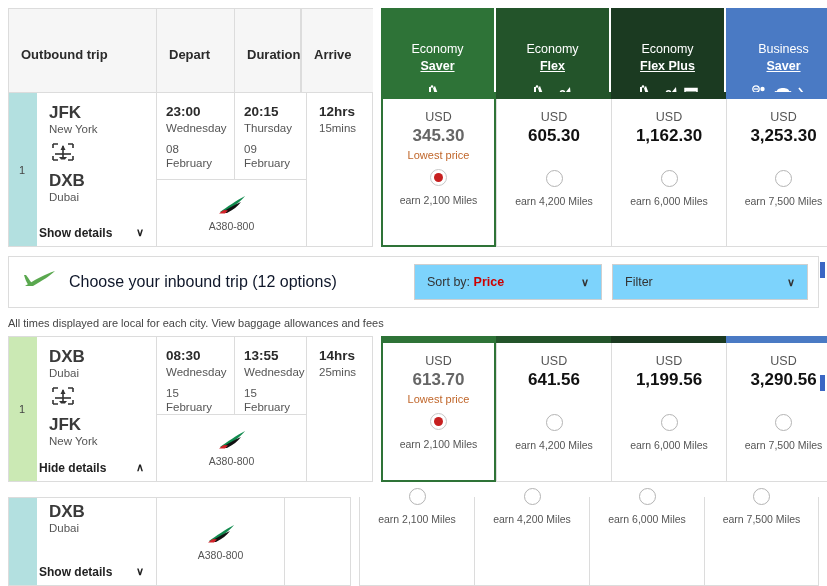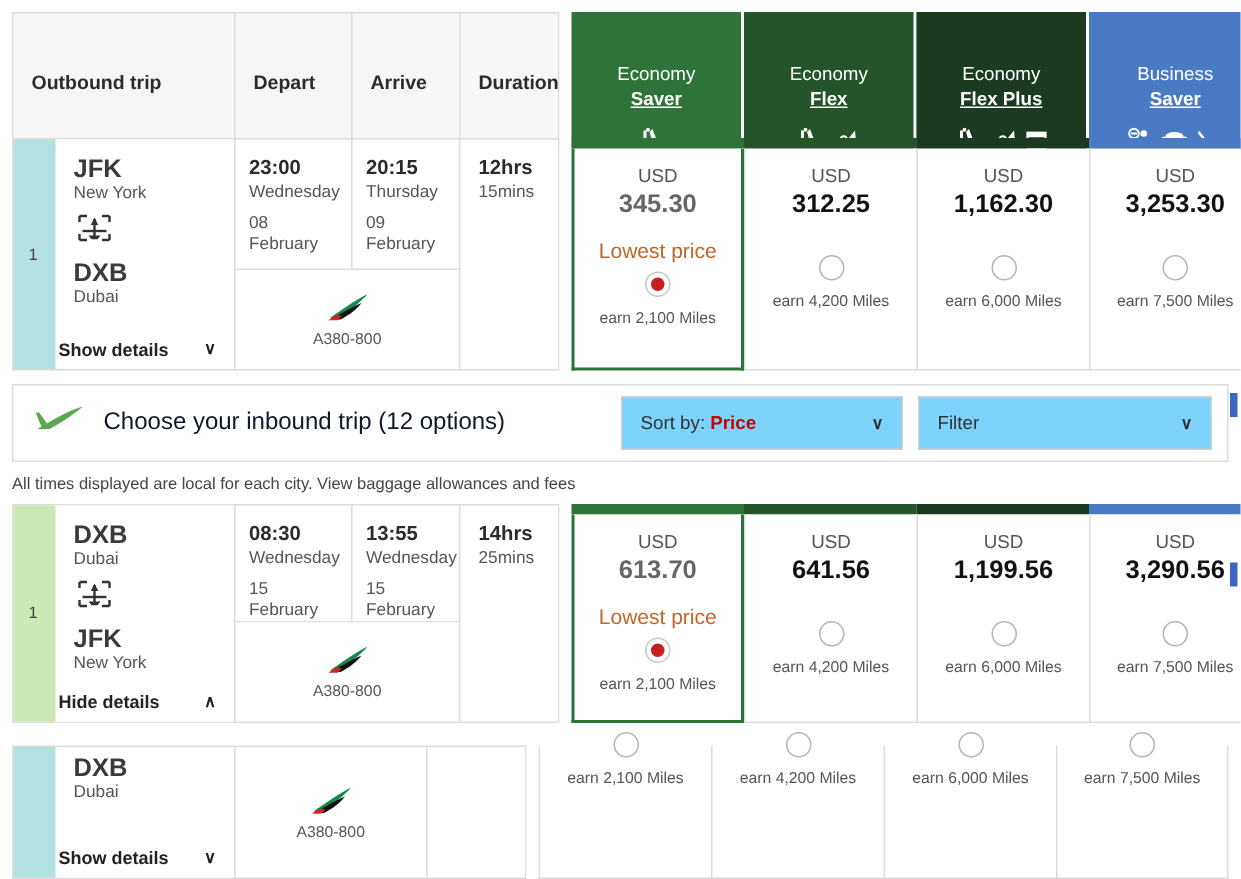--- a/index.html
+++ b/index.html
@@ -99,21 +99,21 @@
     display: flex; flex-direction: column; align-items: center;
     padding-top: 11px;
   }
   .fare-cell.edge-right { border-right: 1px solid #dcdcdc; }
   .fare-cell.selected {
     border: 2px solid #2e7337; border-top: none;
   }
   .cur { font-size: 12.5px; color: #555; line-height: 15px; }
   .amt { font-size: 17px; font-weight: bold; color: #111; line-height: 22px; }
   .amt.dim { color: #666; }
-  .lowest { font-size: 14px; color: #c0662a; line-height: 16px; margin-top: 12px; }
+  .lowest { font-size: 11px; color: #c0662a; line-height: 16px; margin-top: 0; }
   .radio {
     width: 17px; height: 17px; border-radius: 50%;
     border: 1px solid #b4b4b4; background: #fff;
     margin: 6px 0 0 0;
     display: flex; align-items: center; justify-content: center;
     cursor: pointer;
   }
   .radio.on { border-color: #c7c7c7; }
   .radio.on::after {
     content: ""; width: 9px; height: 9px; border-radius: 50%;
@@ -145,25 +145,25 @@
 
 <div class="page">
 
   <div class="grid hdr-row" style="padding:8px 8px 0 8px; width:827px;">
     <div class="hdr-cell col-trip">
       <span>Outbound trip</span>
     </div>
     <div class="hdr-cell col-depart">
       <span>Depart</span>
     </div>
+    <div class="hdr-cell col-dur last-left">
+      <span>Duration</span>
+    </div>
     <div class="hdr-cell col-arrive">
       <span>Arrive</span>
-    </div>
-    <div class="hdr-cell col-dur last-left">
-      <span>Duration</span>
     </div>
     <div class="gap"></div>
 
     <div class="hdr-fare col-fare" style="background:#2e7337;">
       <span class="l1">Economy</span>
       <span class="l2">Saver</span>
       <span class="hdr-icons">
         <svg width="21" height="15" viewBox="0 0 21 15">
           <path d="M3 2 L3 9 L7 9" stroke="#fff" stroke-width="2" fill="none"></path>
           <path d="M8 1 L11 9 L18 11 L18 13 L9 13 L6 3 Z" fill="#fff"></path>
@@ -299,21 +299,21 @@
         <div class="lowest">Lowest price</div>
         <div class="radio on"></div>
         <div class="miles">earn 2,100 Miles</div>
       </div>
     </div>
 
     <div class="fare-col col-fare">
       <div class="fare-top" style="background:#23542a;"></div>
       <div class="fare-cell" style="height:148px;">
         <div class="cur">USD</div>
-        <div class="amt">312.25</div>
+        <div class="amt">605.30</div>
         <div class="radio" style="margin-top:23px;"></div>
         <div class="miles">earn 4,200 Miles</div>
       </div>
     </div>
 
     <div class="fare-col col-fare">
       <div class="fare-top" style="background:#1b3a21;"></div>
       <div class="fare-cell" style="height:148px;">
         <div class="cur">USD</div>
         <div class="amt">1,162.30</div>

